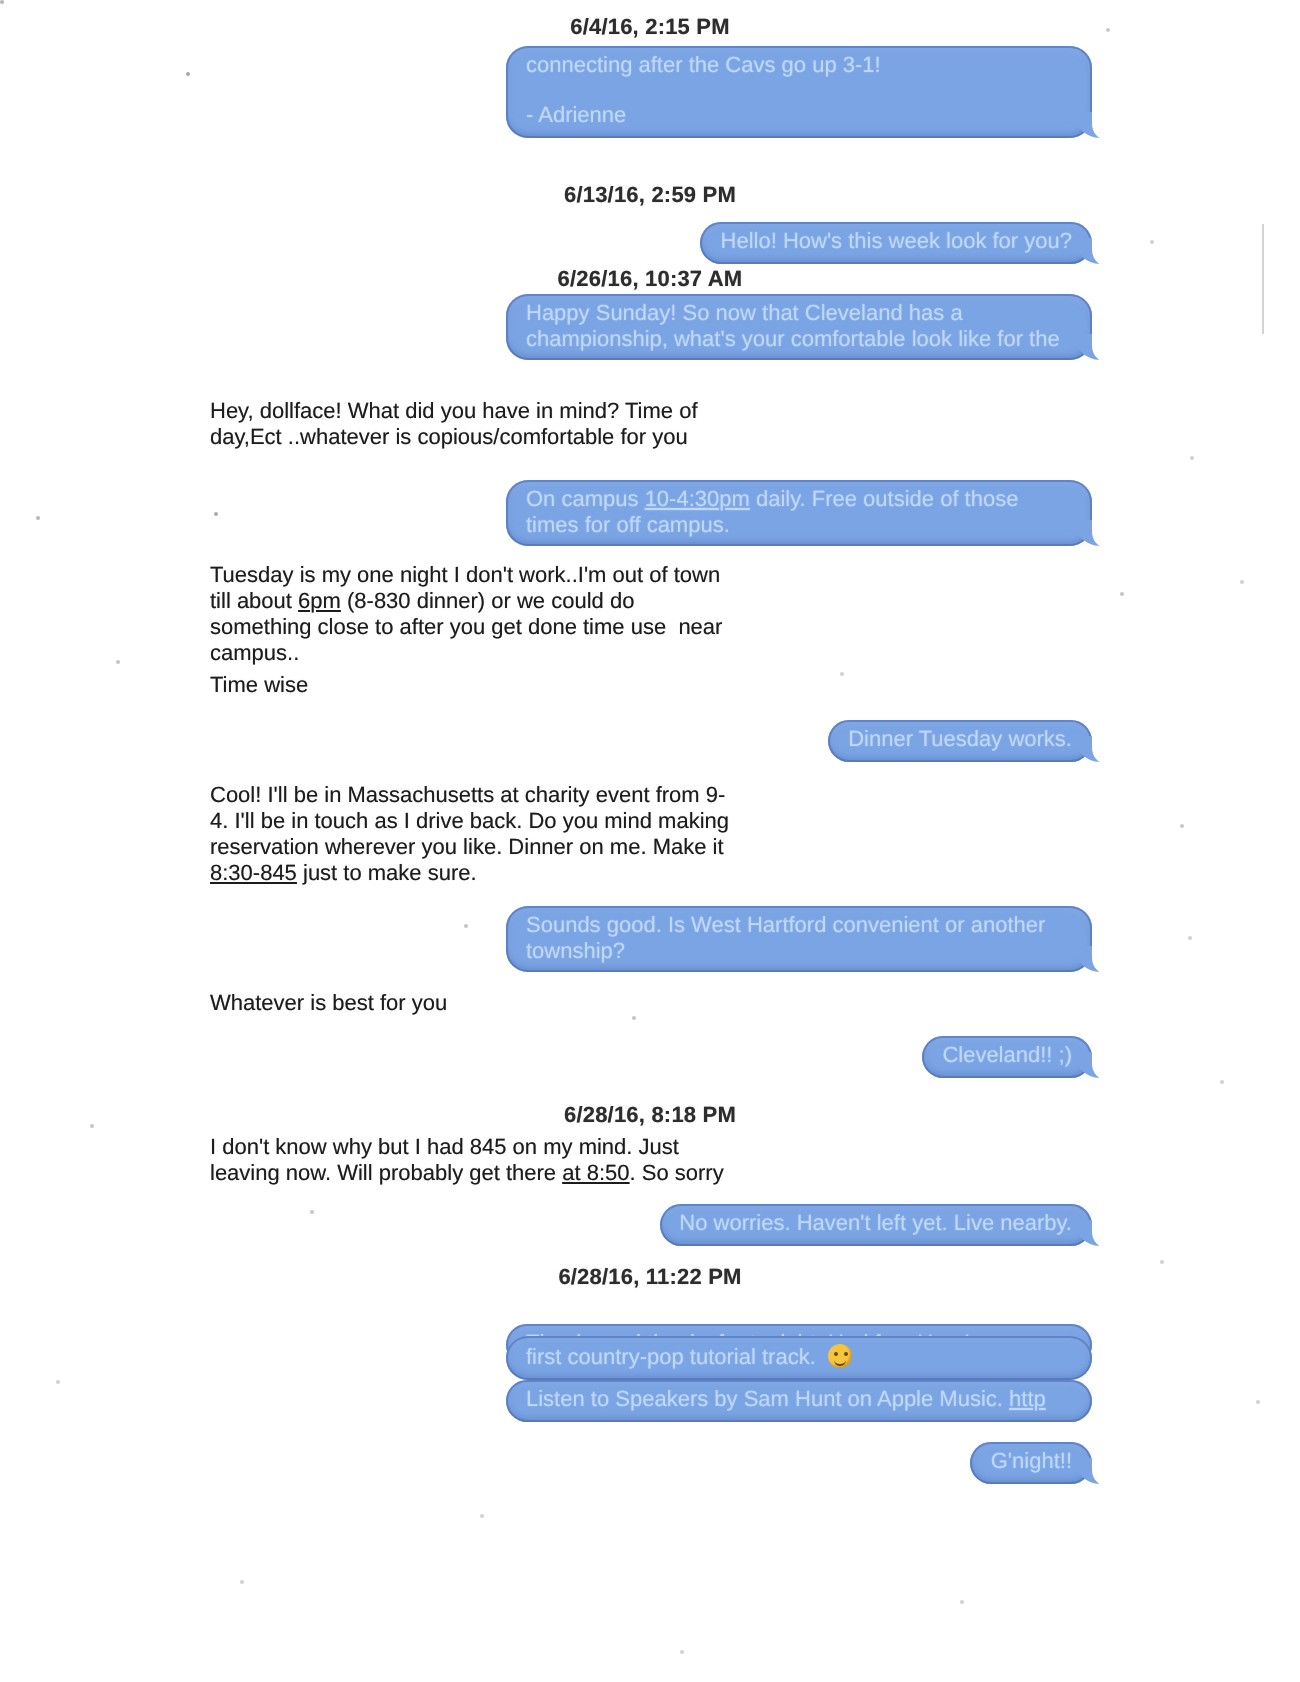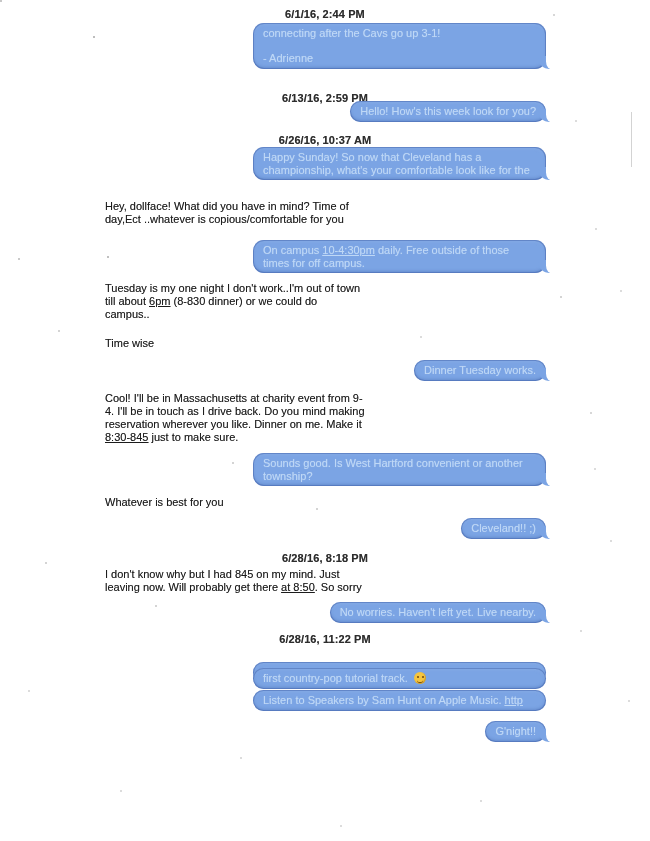--- a/index.html
+++ b/index.html
@@ -83,46 +83,47 @@
   .edge-line { position:absolute; right:18px; top:112px; width:1px; height:55px;
     background:rgba(130,130,130,0.35); }
 </style>
 </head>
 <body>
 
 <div class="page">
   <div class="specks"></div>
   <div class="edge-line"></div>
   <div id="conv">
-      <div class="timestamp" style="top: 8px;">6/1/16, 2:44 PM</div>
+      <div class="timestamp" style="top: 8px;">6/4/16, 2:15 PM</div>
       <div class="msg sent tail" style="top: 23px; width: 273px;">
         <div class="line"><span>connecting after the Cavs go up 3-1!</span></div>
         <div class="line">&nbsp;</div>
         <div class="line"><span>- Adrienne</span></div>
       </div>
       <div class="timestamp" style="top: 92px;">6/13/16, 2:59 PM</div>
-      <div class="msg sent tail" style="top: 101px;">
+      <div class="msg sent tail" style="top: 111px;">
         <div class="line"><span>Hello! How's this week look for you?</span></div>
       </div>
       <div class="timestamp" style="top: 134px;">6/26/16, 10:37 AM</div>
       <div class="msg sent tail" style="top: 147px; width: 273px;">
         <div class="line"><span>Happy Sunday! So now that Cleveland has a</span></div>
         <div class="line"><span>championship, what's your comfortable look like for the</span></div>
       </div>
       <div class="msg received" style="top: 200px;">
         <div class="line"><span>Hey, dollface! What did you have in mind? Time of</span></div>
         <div class="line"><span>day,Ect ..whatever is copious/comfortable for you</span></div>
       </div>
       <div class="msg sent tail" style="top: 240px; width: 273px;">
         <div class="line"><span>On campus </span><span class="u">10-4:30pm</span><span> daily. Free outside of those</span></div>
         <div class="line"><span>times for off campus.</span></div>
       </div>
       <div class="msg received" style="top: 282px;">
         <div class="line"><span>Tuesday is my one night I don't work..I'm out of town</span></div>
         <div class="line"><span>till about </span><span class="u">6pm</span><span> (8-830 dinner) or we could do</span></div>
+        <div class="line"><span>something close to after you get done time use  near</span></div>
         <div class="line"><span>campus..</span></div>
       </div>
       <div class="msg received" style="top: 337px;">
         <div class="line"><span>Time wise</span></div>
       </div>
       <div class="msg sent tail" style="top: 360px;">
         <div class="line"><span>Dinner Tuesday works.</span></div>
       </div>
       <div class="msg received" style="top: 392px;">
         <div class="line"><span>Cool! I'll be in Massachusetts at charity event from 9-</span></div>

